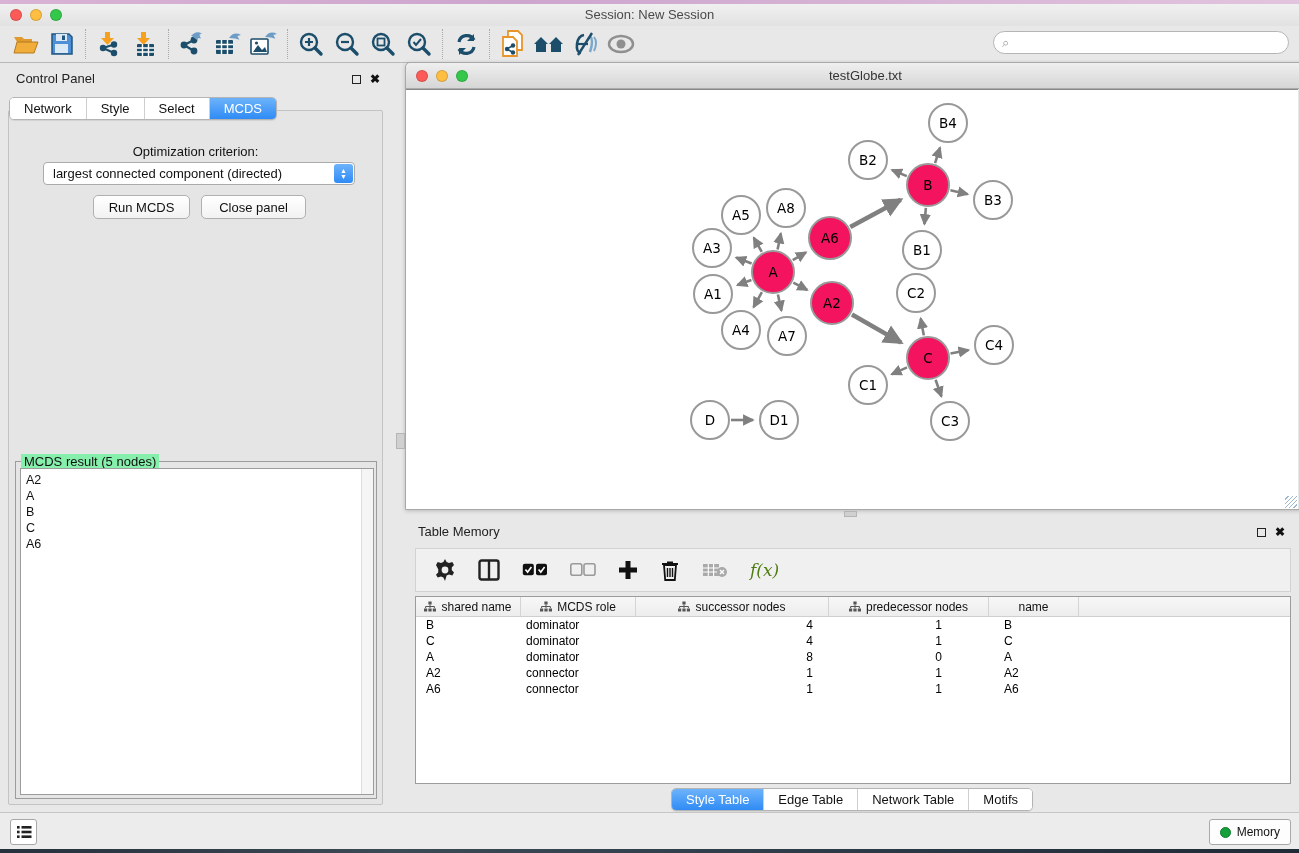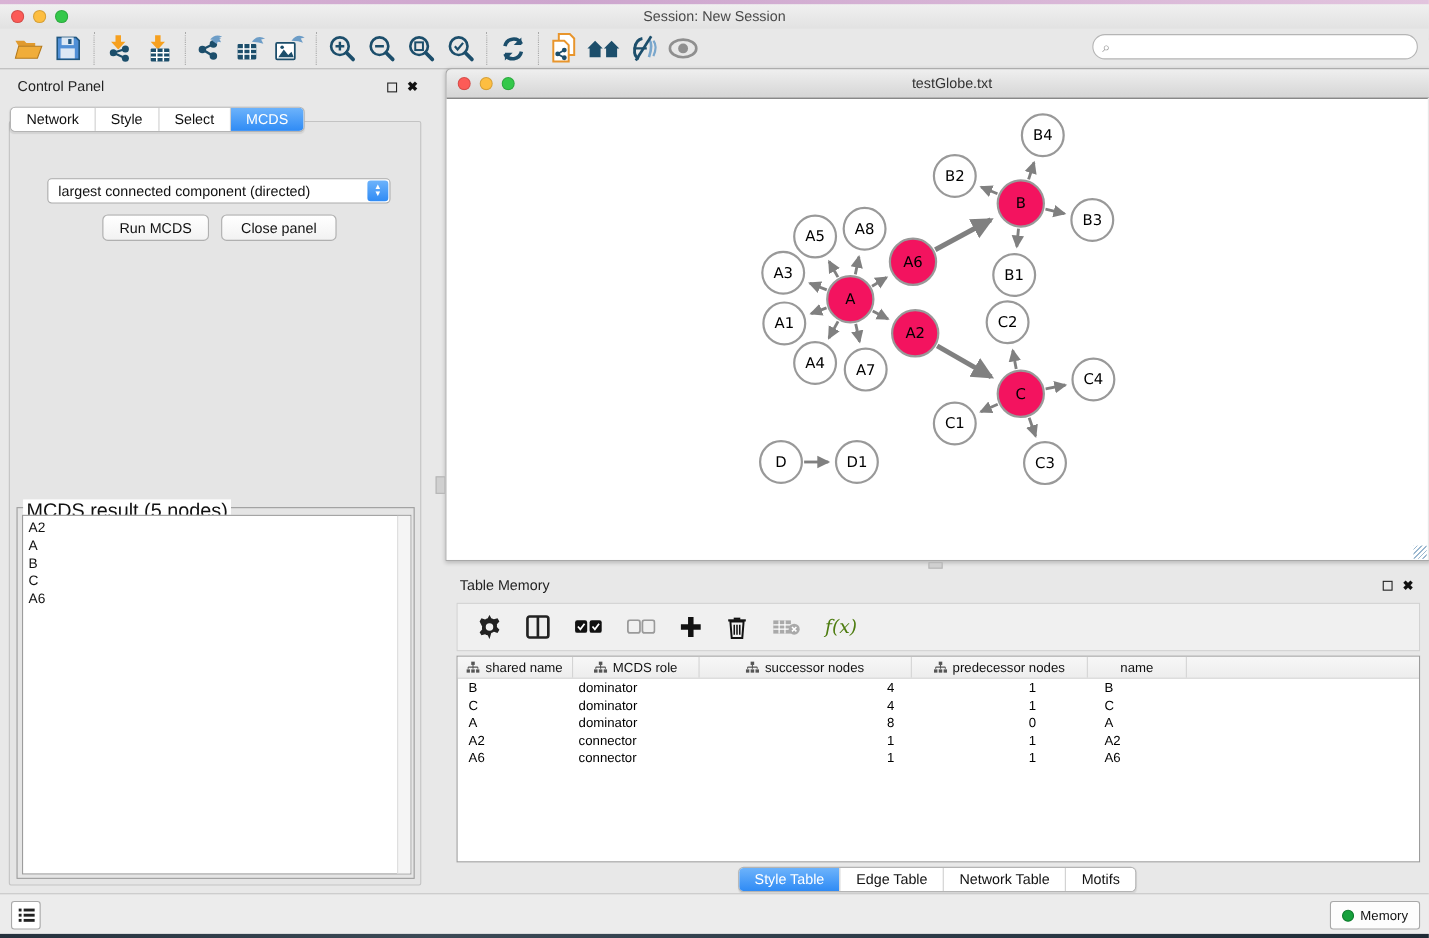--- a/index.html
+++ b/index.html
@@ -54,22 +54,22 @@
     display:flex; flex-direction:column; align-items:center; justify-content:center;
     font-size:7px; line-height:6px; }
   .push-btn { position:absolute; height:24px; background:linear-gradient(#ffffff,#f2f2f2);
     border:1px solid #b0b0b0; border-radius:5px; font-size:13px; color:#111;
     display:flex; align-items:center; justify-content:center; }
   #run-btn { left:84px; top:84px; width:97px; }
   #closepanel-btn { left:192px; top:84px; width:105px; }
 
   #result-box { position:absolute; left:6px; top:350px; width:362px; height:338px;
     border:1px solid #9c9c9c; background:#e5e5e5; }
-  #result-legend { position:absolute; left:5px; top:-8px; background:#ffffff; padding:0 3px;
-    font-size:18px; color:#111; }
+  #result-legend { position:absolute; left:5px; top:-8px; background:#86efac; padding:0 3px;
+    font-size:13px; color:#111; }
   #result-list { position:absolute; left:4px; top:6px; width:354px; height:327px; background:#fff;
     border:1px solid #9c9c9c; font-size:12.5px; color:#111; padding:3px 0 0 5px; line-height:16px; }
   #result-scroll { position:absolute; right:0; top:0; width:12px; height:100%;
     background:#f5f5f5; border-left:1px solid #ddd; }
 
   
   #net-window { position:absolute; left:405px; top:62px; width:921px; height:448px;
     border:1px solid #a8a8a8; border-radius:5px 5px 0 0; box-shadow:0 1px 4px rgba(0,0,0,.2); }
   #net-titlebar { position:absolute; left:0; top:0; width:100%; height:26px;
     background:linear-gradient(#efefef,#d6d6d6); border-bottom:1px solid #ababab; border-radius:5px 5px 0 0; }
@@ -284,20 +284,21 @@
     </div>
     <div id="cp-body">
       <div class="tabstrip">
         <div class="seg" id="cp-tabseg">
             <div class="seg-tab">Network</div>
             <div class="seg-tab">Style</div>
             <div class="seg-tab">Select</div>
             <div class="seg-tab active">MCDS</div>
           </div>
       </div>
+      <div id="opt-label">Optimization criterion:</div>
       <div id="criterion">
         <span>largest connected component (directed)</span>
         <span class="stepper">
             <span>▲</span>
             <span>▼</span>
           </span>
       </div>
       <div id="run-btn" class="push-btn">Run MCDS</div>
       <div id="closepanel-btn" class="push-btn">Close panel</div>
       <div id="result-box">

